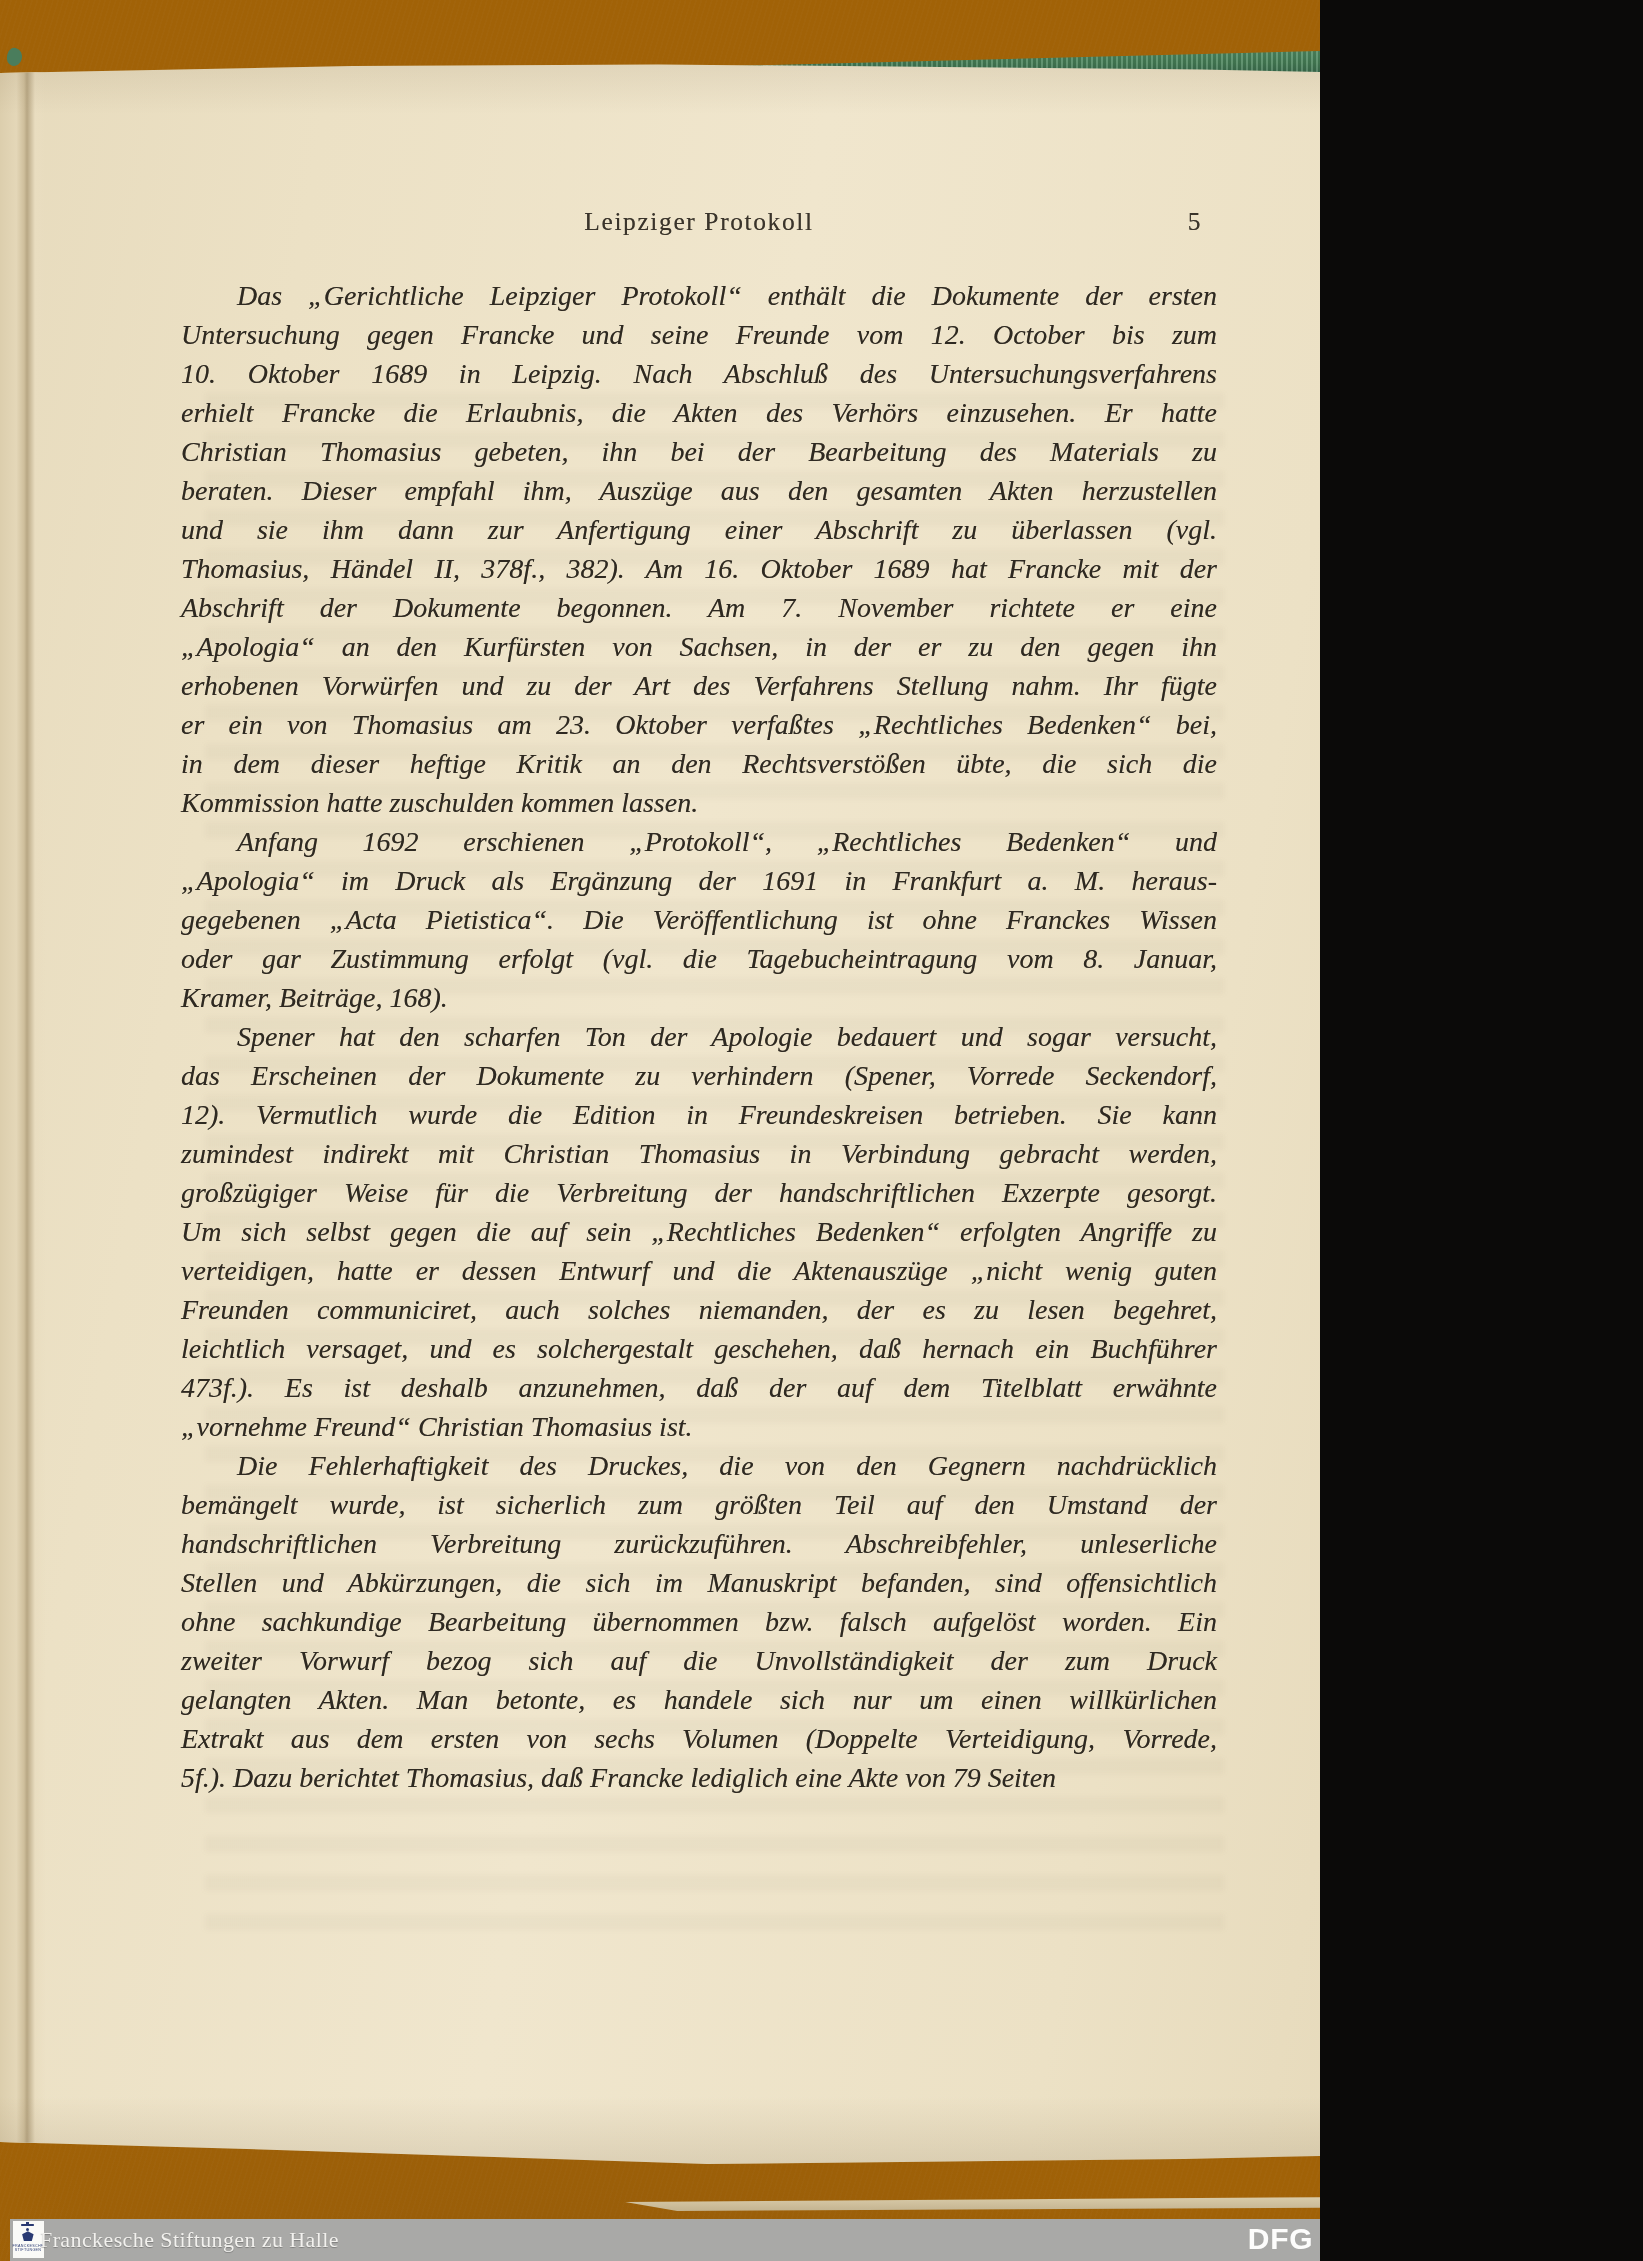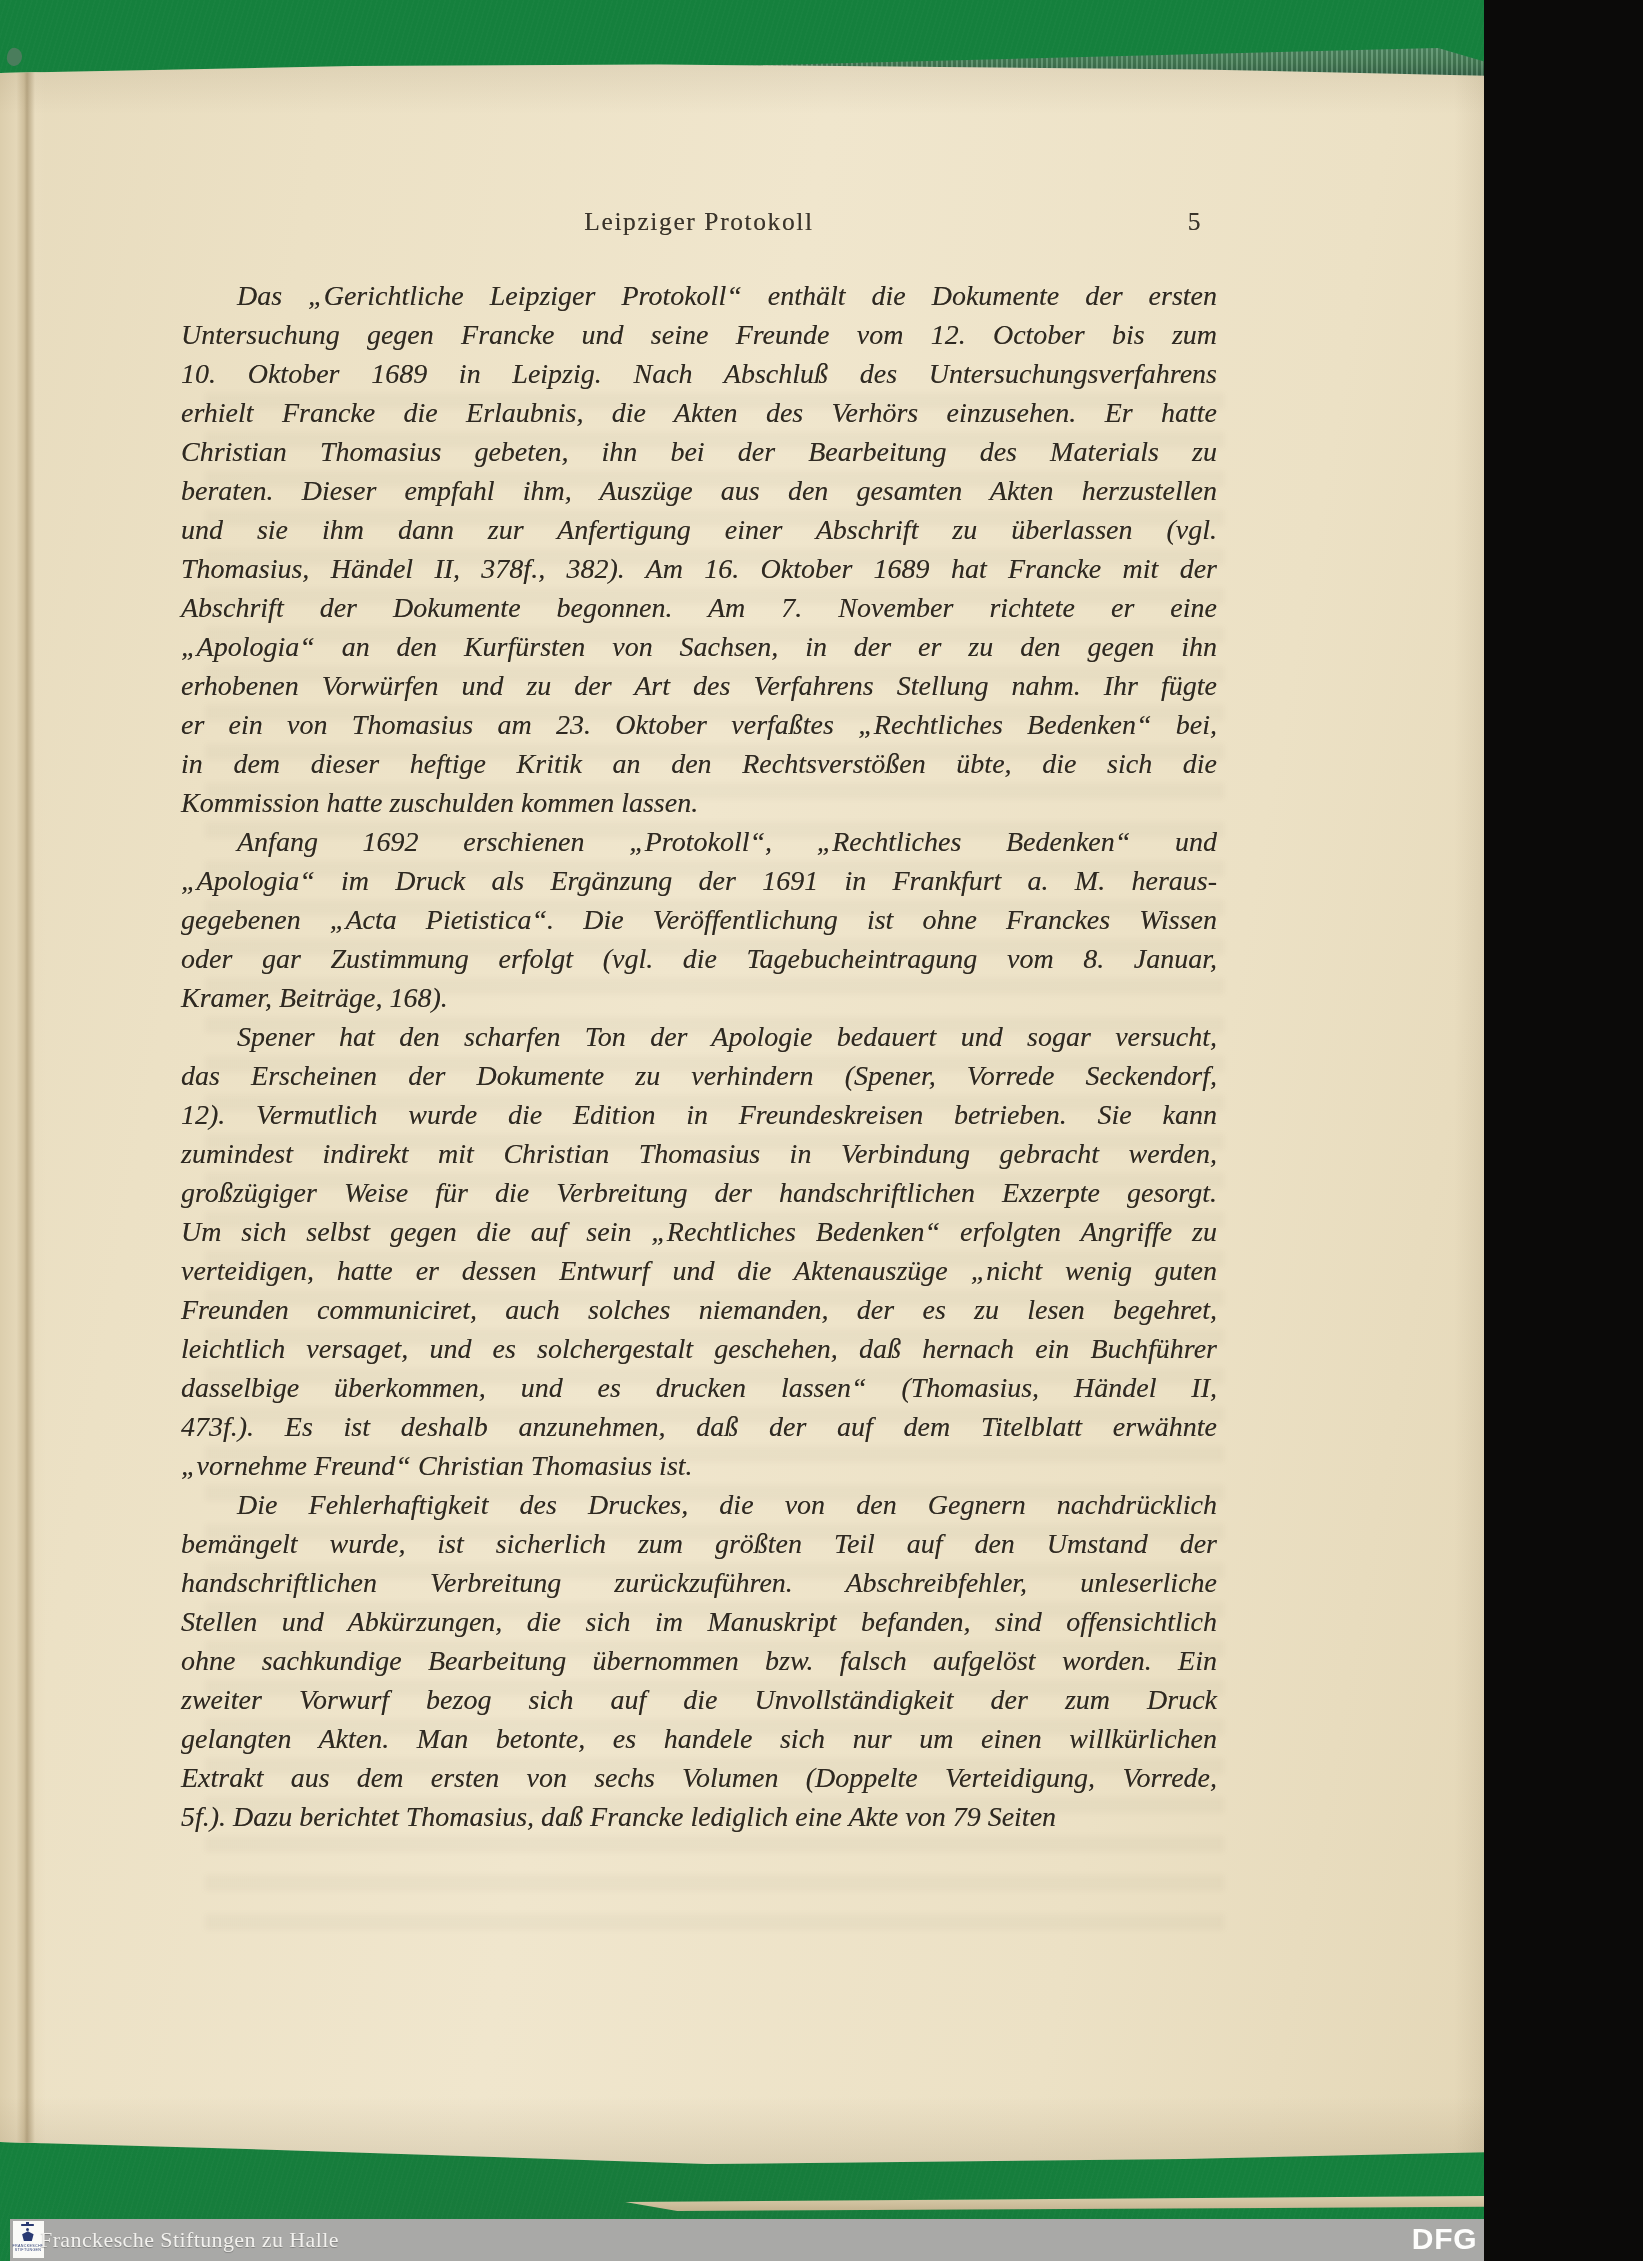--- a/index.html
+++ b/index.html
@@ -1,17 +1,17 @@
 <!DOCTYPE html>
 <html style="font-size:13px"><head>
 <meta charset="utf-8">
 <style>
   html,body{margin:0;padding:0;background:#0b0a09;}
-  .stage{position:relative;width:1484px;height:2261px;overflow:hidden;
-         background:#15803d;font-family:"Liberation Serif",serif;}
+  .stage{position:relative;width:1320px;height:2261px;overflow:hidden;
+         background:#a16207;font-family:"Liberation Serif",serif;}
   .bg-weave{position:absolute;inset:0;
     background:
       radial-gradient(781px 616px at 93% 42%, rgba(82,48,40,0.22), transparent 65%),
       radial-gradient(986px 345px at 40% 101%, rgba(60,44,34,0.10), transparent 70%),
       repeating-linear-gradient(107deg, rgba(255,255,255,0.016) 0 1.6px, transparent 1.6px 5px);}
   
   .cover-edge{position:absolute;left:651px;top:43px;width:860px;height:36px;z-index:1;
     background:
       repeating-linear-gradient(90deg, rgba(255,255,255,0.14) 0 2.5px, rgba(0,0,0,0.12) 2.5px 5px),
       linear-gradient(180deg,#56946c 0%,#478158 55%,#35644a 100%);
@@ -113,21 +113,20 @@
         <div class="line para-end">Kramer, Beiträge, 168).</div>
         <div class="line indent">Spener hat den scharfen Ton der Apologie bedauert und sogar versucht,</div>
         <div class="line">das Erscheinen der Dokumente zu verhindern (Spener, Vorrede Seckendorf,</div>
         <div class="line">12). Vermutlich wurde die Edition in Freundeskreisen betrieben. Sie kann</div>
         <div class="line">zumindest indirekt mit Christian Thomasius in Verbindung gebracht werden,</div>
         <div class="line">großzügiger Weise für die Verbreitung der handschriftlichen Exzerpte gesorgt.</div>
         <div class="line">Um sich selbst gegen die auf sein „Rechtliches Bedenken“ erfolgten Angriffe zu</div>
         <div class="line">verteidigen, hatte er dessen Entwurf und die Aktenauszüge „nicht wenig guten</div>
         <div class="line">Freunden communiciret, auch solches niemanden, der es zu lesen begehret,</div>
         <div class="line">leichtlich versaget, und es solchergestalt geschehen, daß hernach ein Buchführer</div>
-        <div class="line">dasselbige überkommen, und es drucken lassen“ (Thomasius, Händel II,</div>
         <div class="line">473f.). Es ist deshalb anzunehmen, daß der auf dem Titelblatt erwähnte</div>
         <div class="line para-end">„vornehme Freund“ Christian Thomasius ist.</div>
         <div class="line indent">Die Fehlerhaftigkeit des Druckes, die von den Gegnern nachdrücklich</div>
         <div class="line">bemängelt wurde, ist sicherlich zum größten Teil auf den Umstand der</div>
         <div class="line">handschriftlichen Verbreitung zurückzuführen. Abschreibfehler, unleserliche</div>
         <div class="line">Stellen und Abkürzungen, die sich im Manuskript befanden, sind offensichtlich</div>
         <div class="line">ohne sachkundige Bearbeitung übernommen bzw. falsch aufgelöst worden. Ein</div>
         <div class="line">zweiter Vorwurf bezog sich auf die Unvollständigkeit der zum Druck</div>
         <div class="line">gelangten Akten. Man betonte, es handele sich nur um einen willkürlichen</div>
         <div class="line">Extrakt aus dem ersten von sechs Volumen (Doppelte Verteidigung, Vorrede,</div>

